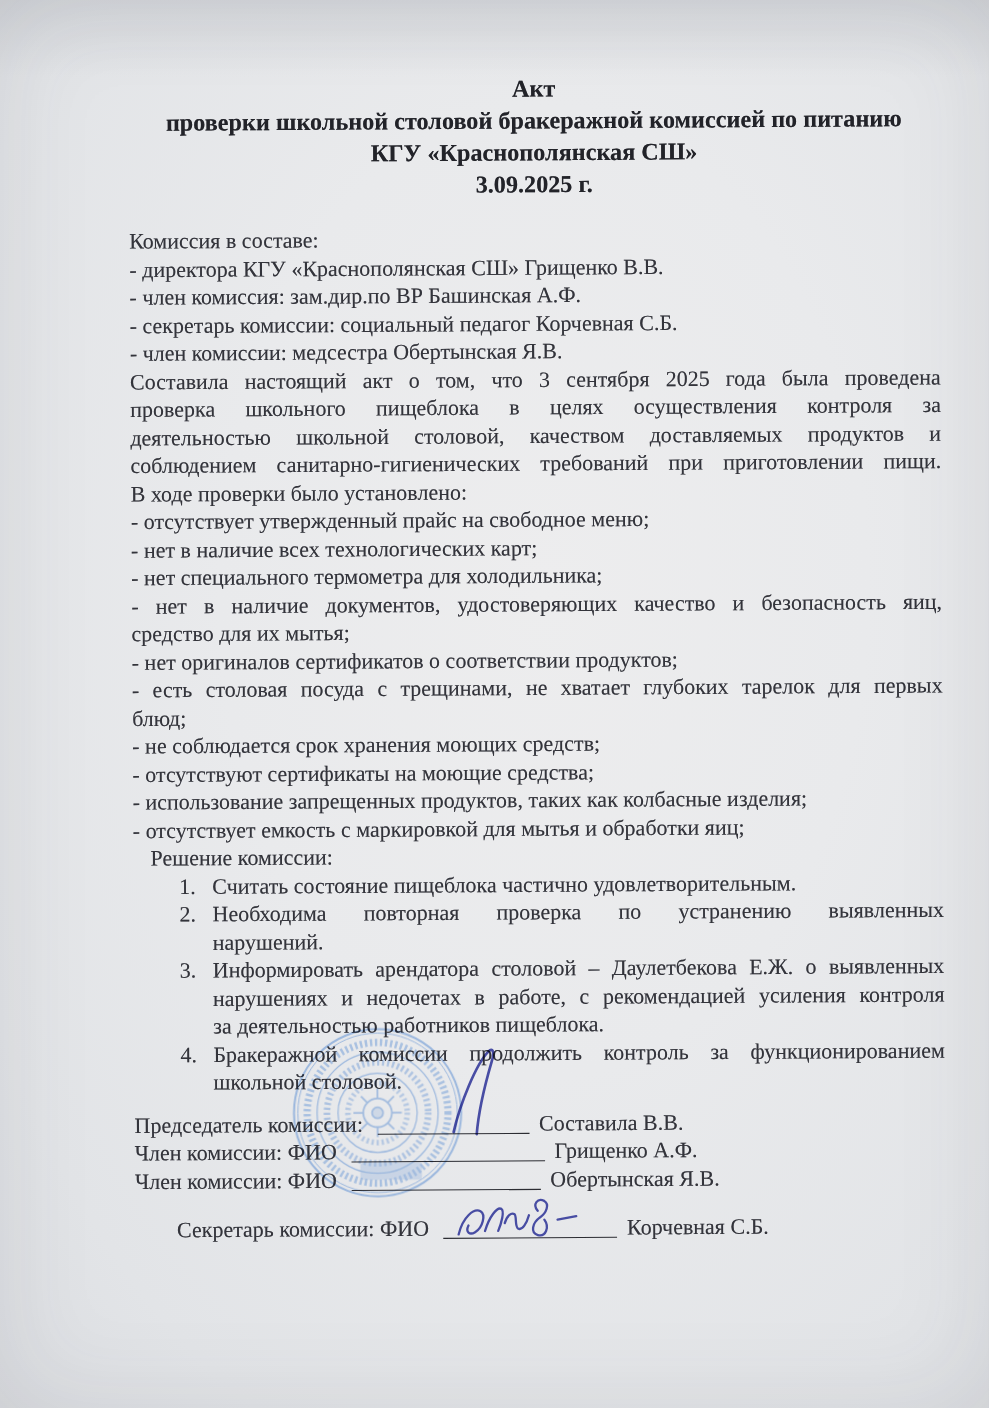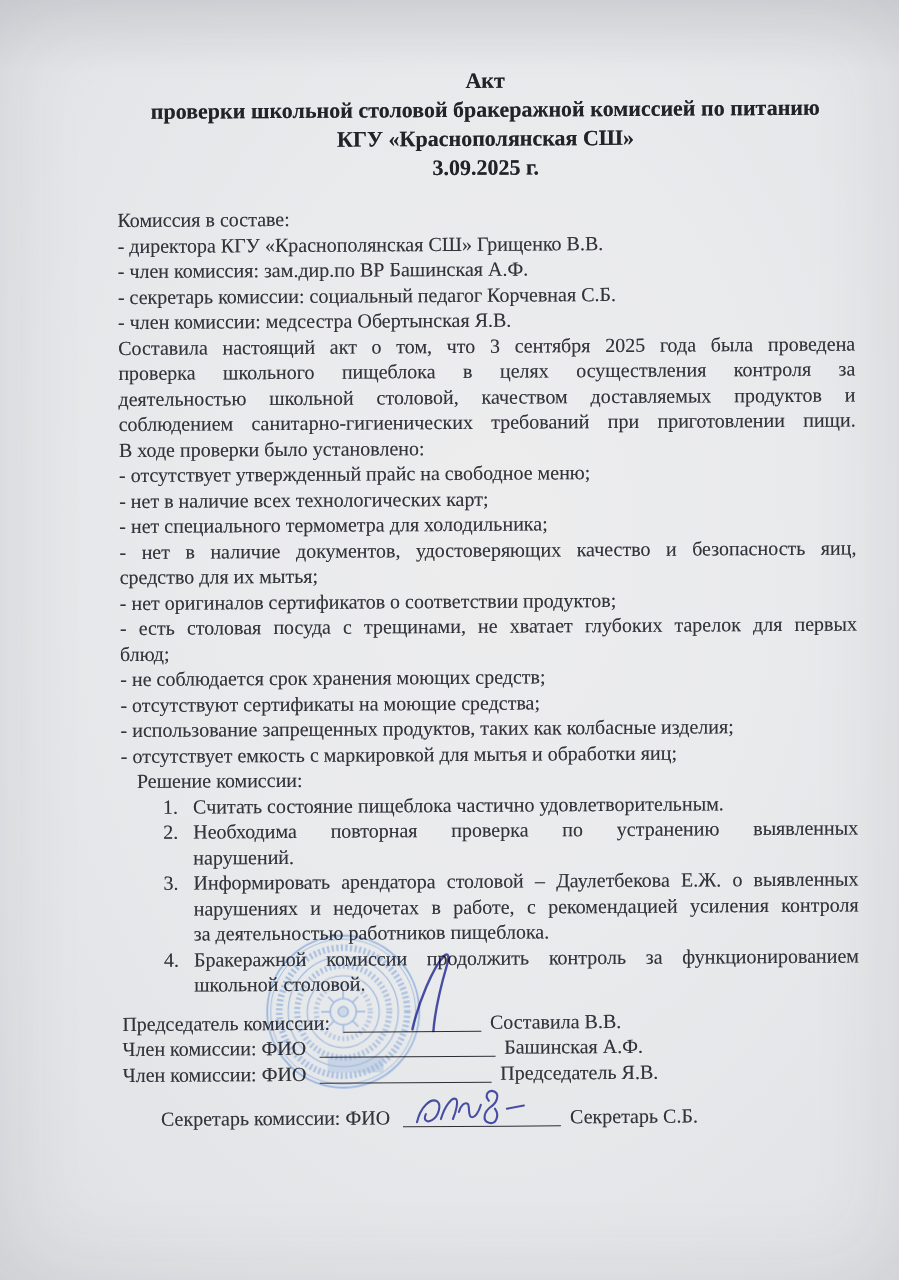--- a/index.html
+++ b/index.html
@@ -97,23 +97,23 @@
         <div class="ln cont">нарушений.</div>
         <div class="ln li j"><span class="li-num">3.</span>Информировать арендатора столовой – Даулетбекова Е.Ж. о выявленных</div>
         <div class="ln cont j">нарушениях и недочетах в работе, с рекомендацией усиления контроля</div>
         <div class="ln cont">за деятельностью работников пищеблока.</div>
         <div class="ln li j"><span class="li-num">4.</span>Бракеражной комиссии продолжить контроль за функционированием</div>
         <div class="ln cont">школьной столовой.</div>
       </div>
 
     <div class="sig-block" id="sig-block">
         <div class="sig-row"><span>Председатель комиссии:</span><span class="sig-line" style="width: 138px;"></span><span>Составила В.В.</span></div>
-        <div class="sig-row"><span>Член комиссии: ФИО</span><span class="sig-line" style="width: 176px;"></span><span>Башинская А.Ф.</span></div>
-        <div class="sig-row"><span>Член комиссии: ФИО</span><span class="sig-line" style="width: 172px;"></span><span>Председатель Я.В.</span></div>
-        <div class="sig-row sec"><span>Секретарь комиссии: ФИО</span><span class="sig-line" style="width: 158px;"></span><span>Секретарь С.Б.</span></div>
+        <div class="sig-row"><span>Член комиссии: ФИО</span><span class="sig-line" style="width: 176px;"></span><span>Грищенко А.Ф.</span></div>
+        <div class="sig-row"><span>Член комиссии: ФИО</span><span class="sig-line" style="width: 172px;"></span><span>Обертынская Я.В.</span></div>
+        <div class="sig-row sec"><span>Секретарь комиссии: ФИО</span><span class="sig-line" style="width: 158px;"></span><span>Корчевная С.Б.</span></div>
       </div>
 
     <svg class="stamp-svg" width="164" height="164" viewBox="0 0 164 164">
       <defs>
         <filter id="blur" x="-10%" y="-10%" width="120%" height="120%">
           <feGaussianBlur stdDeviation="0.7"></feGaussianBlur>
         </filter>
       </defs>
       <g filter="url(#blur)" stroke="#5b8ed3" fill="none" opacity="0.55">
         <circle cx="82" cy="82" r="76" stroke-width="1.8"></circle>

